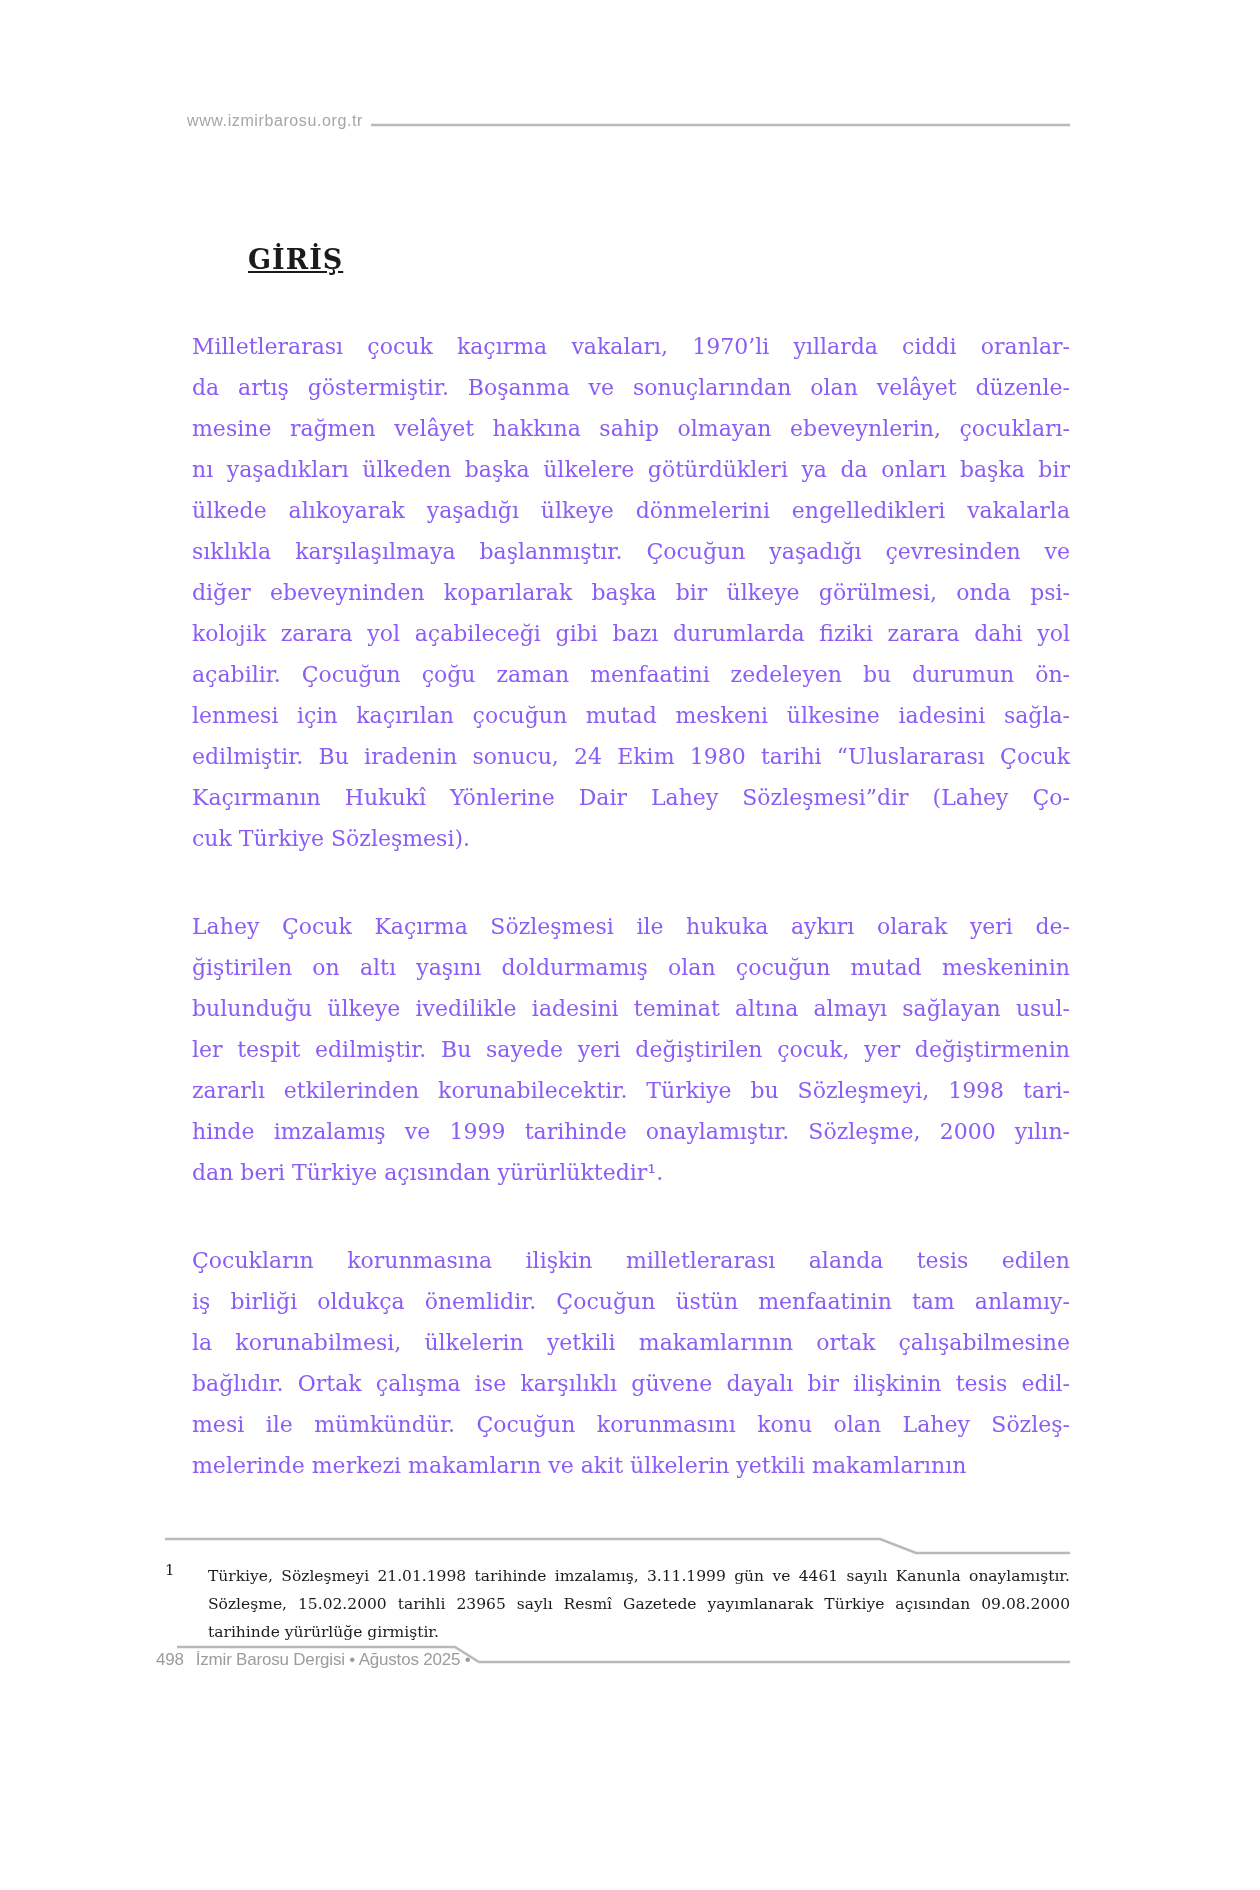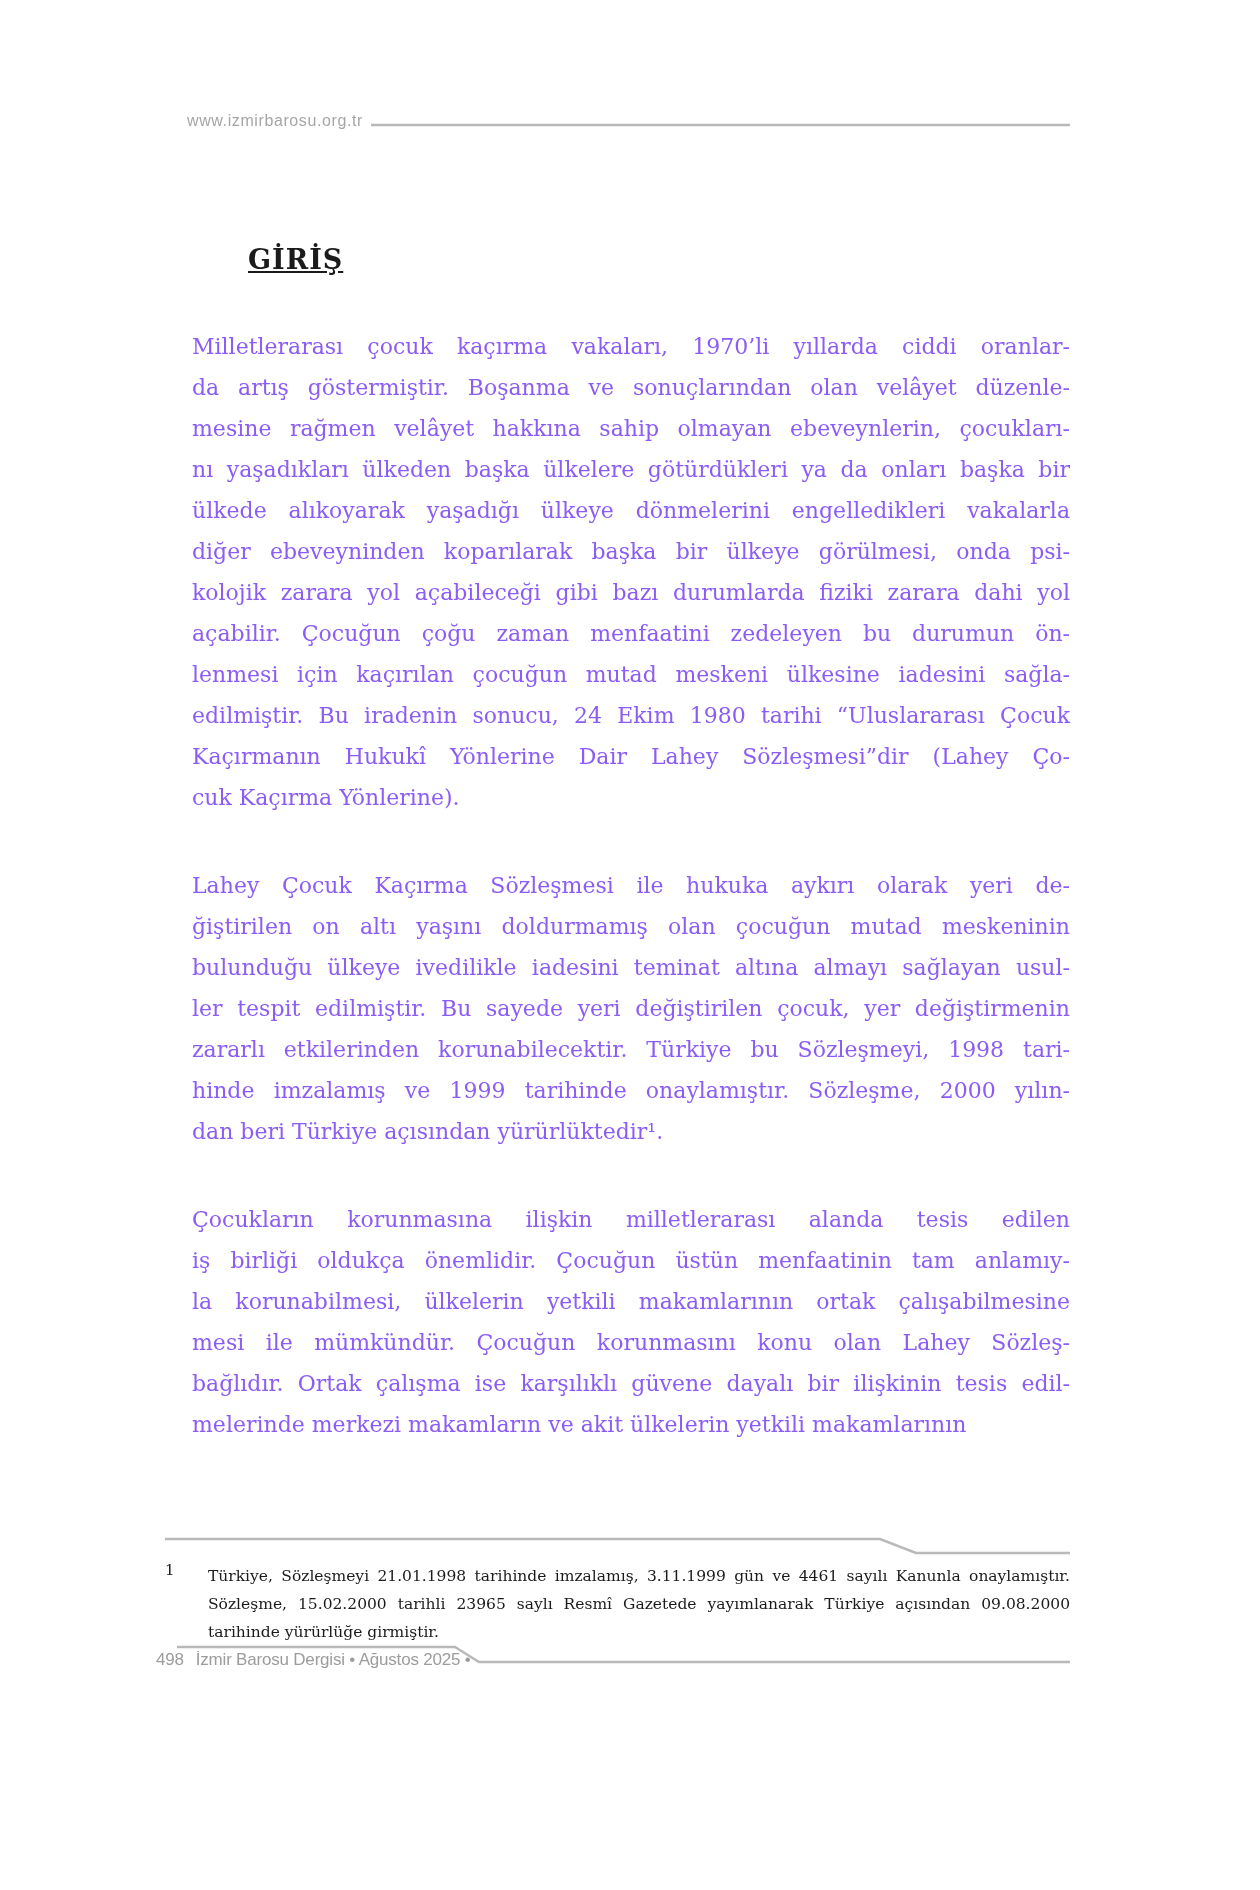--- a/index.html
+++ b/index.html
@@ -114,43 +114,44 @@
 
   <h1 class="heading">GİRİŞ</h1>
 
   <div class="body-block">
     <div class="para">
         <div class="tline">Milletlerarası çocuk kaçırma vakaları, 1970’li yıllarda ciddi oranlar-</div>
         <div class="tline">da artış göstermiştir. Boşanma ve sonuçlarından olan velâyet düzenle-</div>
         <div class="tline">mesine rağmen velâyet hakkına sahip olmayan ebeveynlerin, çocukları-</div>
         <div class="tline">nı yaşadıkları ülkeden başka ülkelere götürdükleri ya da onları başka bir</div>
         <div class="tline">ülkede alıkoyarak yaşadığı ülkeye dönmelerini engelledikleri vakalarla</div>
+        <div class="tline">sıklıkla karşılaşılmaya başlanmıştır. Çocuğun yaşadığı çevresinden ve</div>
         <div class="tline">diğer ebeveyninden koparılarak başka bir ülkeye görülmesi, onda psi-</div>
         <div class="tline">kolojik zarara yol açabileceği gibi bazı durumlarda fiziki zarara dahi yol</div>
         <div class="tline">açabilir. Çocuğun çoğu zaman menfaatini zedeleyen bu durumun ön-</div>
         <div class="tline">lenmesi için kaçırılan çocuğun mutad meskeni ülkesine iadesini sağla-</div>
         <div class="tline">edilmiştir. Bu iradenin sonucu, 24 Ekim 1980 tarihi “Uluslararası Çocuk</div>
         <div class="tline">Kaçırmanın Hukukî Yönlerine Dair Lahey Sözleşmesi”dir (Lahey Ço-</div>
-        <div class="tline last">cuk Kaçırma Yönlerine).</div>
+        <div class="tline last">cuk Türkiye Sözleşmesi).</div>
       </div>
     <div class="para">
         <div class="tline">Lahey Çocuk Kaçırma Sözleşmesi ile hukuka aykırı olarak yeri de-</div>
         <div class="tline">ğiştirilen on altı yaşını doldurmamış olan çocuğun mutad meskeninin</div>
         <div class="tline">bulunduğu ülkeye ivedilikle iadesini teminat altına almayı sağlayan usul-</div>
         <div class="tline">ler tespit edilmiştir. Bu sayede yeri değiştirilen çocuk, yer değiştirmenin</div>
         <div class="tline">zararlı etkilerinden korunabilecektir. Türkiye bu Sözleşmeyi, 1998 tari-</div>
         <div class="tline">hinde imzalamış ve 1999 tarihinde onaylamıştır. Sözleşme, 2000 yılın-</div>
         <div class="tline last">dan beri Türkiye açısından yürürlüktedir¹.</div>
       </div>
     <div class="para">
         <div class="tline">Çocukların korunmasına ilişkin milletlerarası alanda tesis edilen</div>
         <div class="tline">iş birliği oldukça önemlidir. Çocuğun üstün menfaatinin tam anlamıy-</div>
         <div class="tline">la korunabilmesi, ülkelerin yetkili makamlarının ortak çalışabilmesine</div>
+        <div class="tline">bağlıdır. Ortak çalışma ise karşılıklı güvene dayalı bir ilişkinin tesis edil-</div>
         <div class="tline">mesi ile mümkündür. Çocuğun korunmasını konu olan Lahey Sözleş-</div>
-        <div class="tline">bağlıdır. Ortak çalışma ise karşılıklı güvene dayalı bir ilişkinin tesis edil-</div>
         <div class="tline last">melerinde merkezi makamların ve akit ülkelerin yetkili makamlarının</div>
       </div>
   </div>
 
   <div class="footnote">
     <span class="fn-marker">1</span>
     <div class="fn-text">
         <div class="fline">Türkiye, Sözleşmeyi 21.01.1998 tarihinde imzalamış, 3.11.1999 gün ve 4461 sayılı Kanunla onaylamıştır.</div>
         <div class="fline">Sözleşme, 15.02.2000 tarihli 23965 saylı Resmî Gazetede yayımlanarak Türkiye açısından 09.08.2000</div>
         <div class="fline last">tarihinde yürürlüğe girmiştir.</div>

